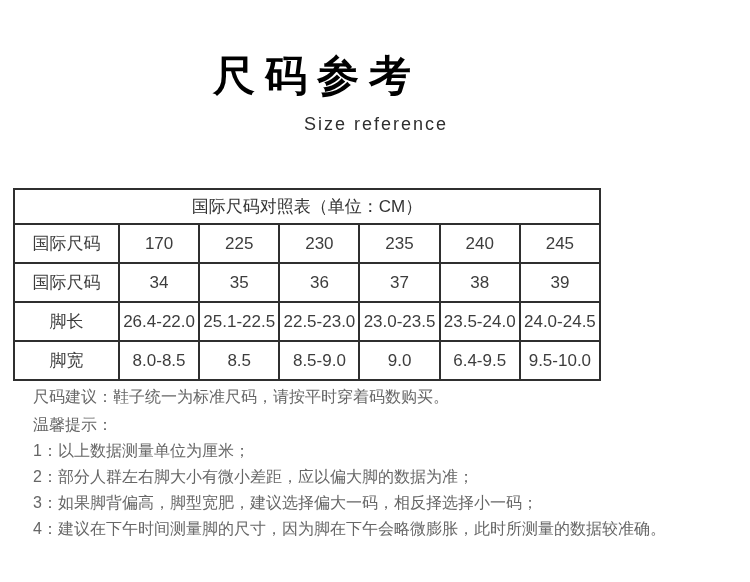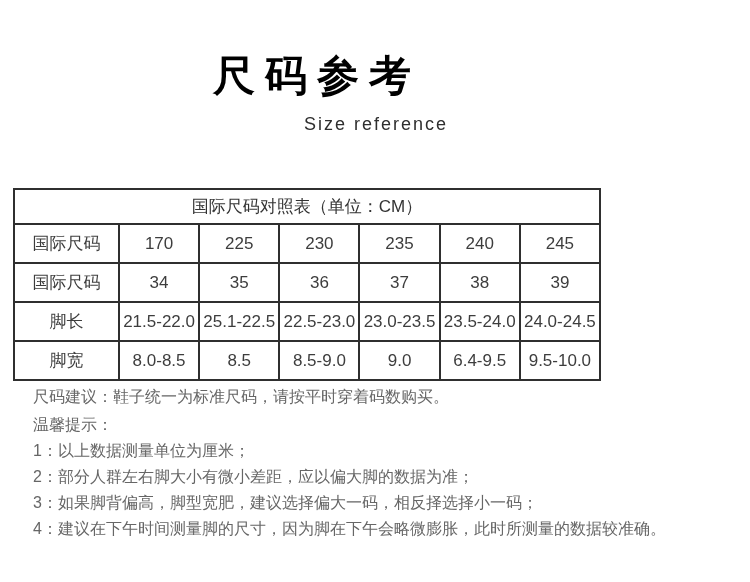--- a/index.html
+++ b/index.html
@@ -115,21 +115,21 @@
       <td>国际尺码</td>
       <td>34</td>
       <td>35</td>
       <td>36</td>
       <td>37</td>
       <td>38</td>
       <td>39</td>
     </tr>
     <tr class="data-row">
       <td>脚长</td>
-      <td>21.5-22.0</td>
+      <td>26.4-22.0</td>
       <td>25.1-22.5</td>
       <td>22.5-23.0</td>
       <td>23.0-23.5</td>
       <td>23.5-24.0</td>
       <td>24.0-24.5</td>
     </tr>
     <tr class="data-row">
       <td>脚宽</td>
       <td>8.0-8.5</td>
       <td>8.5</td>

